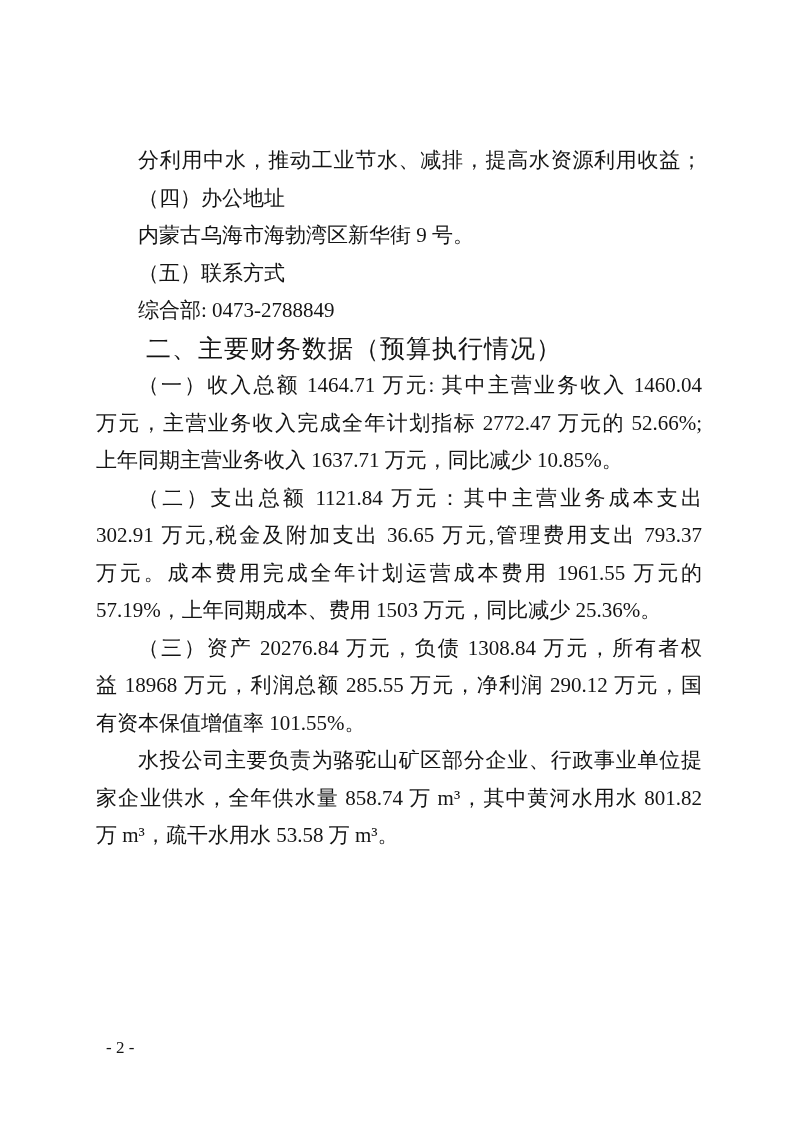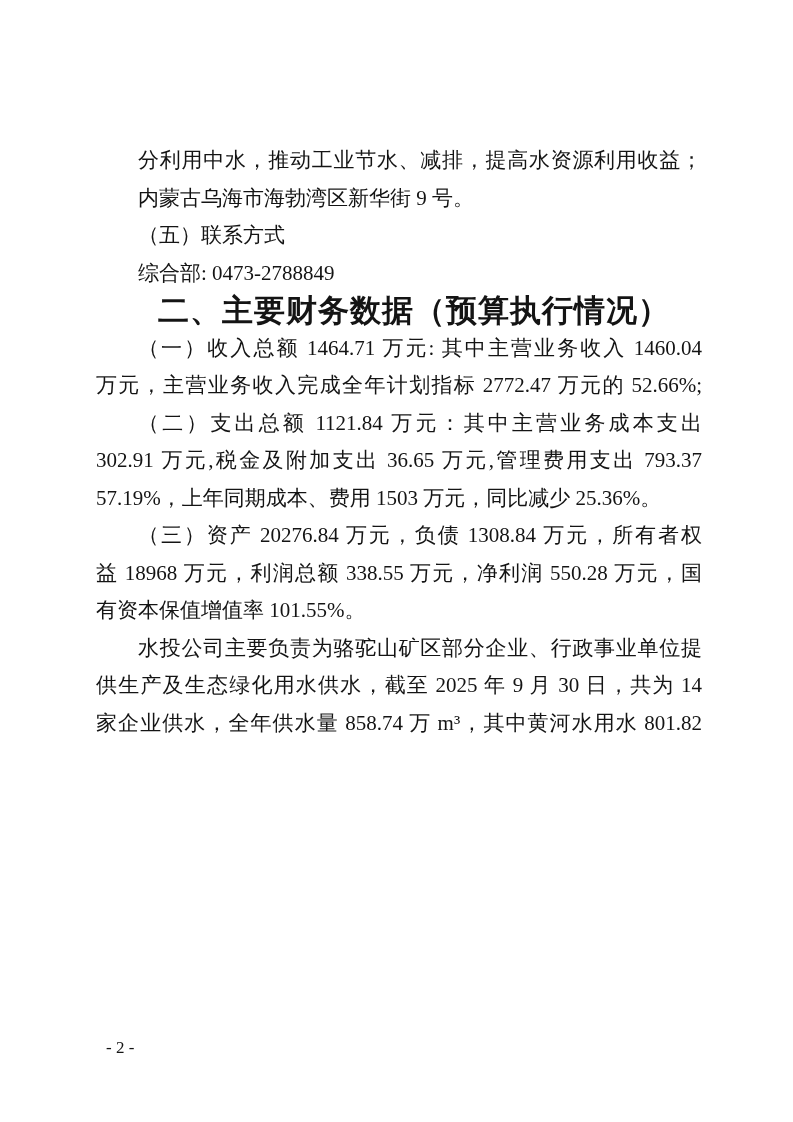--- a/index.html
+++ b/index.html
@@ -40,50 +40,53 @@
     text-align: justify;
     text-align-last: justify;
   }
   
   .line.i {
     text-indent: 2em;
   }
   
   .line.h {
     font-family: "Liberation Sans", sans-serif;
-    font-weight: 700;
-    font-size: 31px;
+    font-weight: 400;
+    font-size: 25px;
     letter-spacing: 1px;
   }
   .footer {
     position: absolute;
     left: 106px;
     top: 1036px;
     font-size: 17px;
     line-height: 24px;
     font-family: "Liberation Serif", serif;
     color: #141414;
   }
 </style>
 </head>
 <body>
 
 <div class="page">
   <div class="content">
     <div class="line i j">分利用中水，推动工业节水、减排，提高水资源利用收益；</div>
+    <div class="line i">（四）办公地址</div>
     <div class="line i">内蒙古乌海市海勃湾区新华街 9 号。</div>
     <div class="line i">（五）联系方式</div>
     <div class="line i">综合部: 0473-2788849</div>
     <div class="line i h">二、主要财务数据（预算执行情况）</div>
     <div class="line i j">（一）收入总额 1464.71 万元: 其中主营业务收入 1460.04</div>
     <div class="line j">万元，主营业务收入完成全年计划指标 2772.47 万元的 52.66%;</div>
+    <div class="line">上年同期主营业务收入 1637.71 万元，同比减少 10.85%。</div>
     <div class="line i j">（二）支出总额 1121.84 万元：其中主营业务成本支出</div>
     <div class="line j">302.91 万元,税金及附加支出 36.65 万元,管理费用支出 793.37</div>
+    <div class="line j">万元。成本费用完成全年计划运营成本费用 1961.55 万元的</div>
     <div class="line">57.19%，上年同期成本、费用 1503 万元，同比减少 25.36%。</div>
     <div class="line i j">（三）资产 20276.84 万元，负债 1308.84 万元，所有者权</div>
-    <div class="line j">益 18968 万元，利润总额 338.55 万元，净利润 550.28 万元，国</div>
+    <div class="line j">益 18968 万元，利润总额 285.55 万元，净利润 290.12 万元，国</div>
     <div class="line">有资本保值增值率 101.55%。</div>
     <div class="line i j">水投公司主要负责为骆驼山矿区部分企业、行政事业单位提</div>
-    <div class="line j">供生产及生态绿化用水供水，截至 2025 年 9 月 30 日，共为 14</div>
     <div class="line j">家企业供水，全年供水量 858.74 万 m³，其中黄河水用水 801.82</div>
+    <div class="line">万 m³，疏干水用水 53.58 万 m³。</div>
   </div>
   <div class="footer">- 2 -</div>
 </div>
 
 </body></html>

